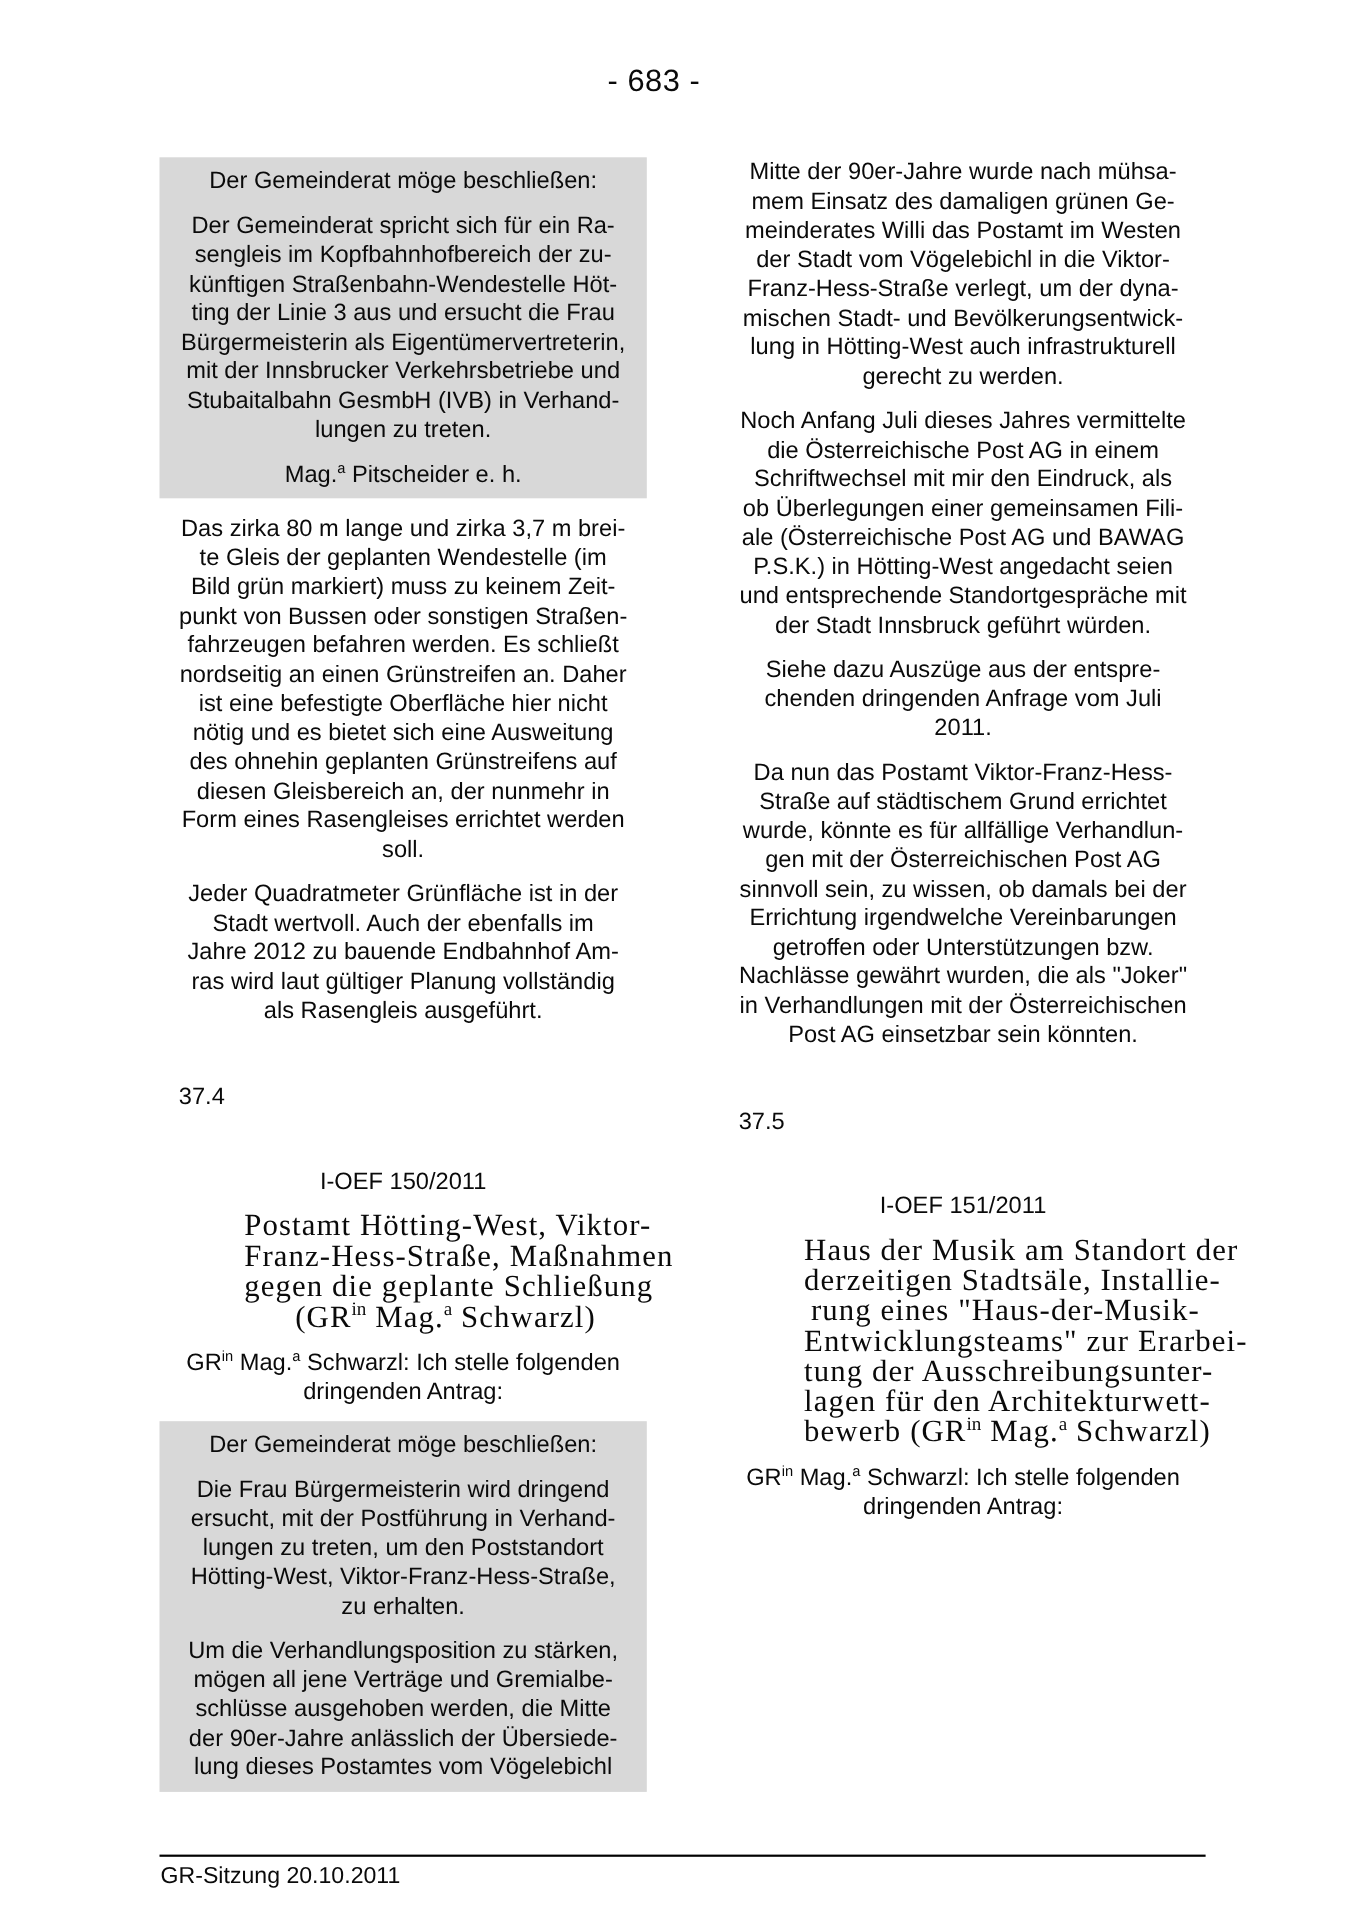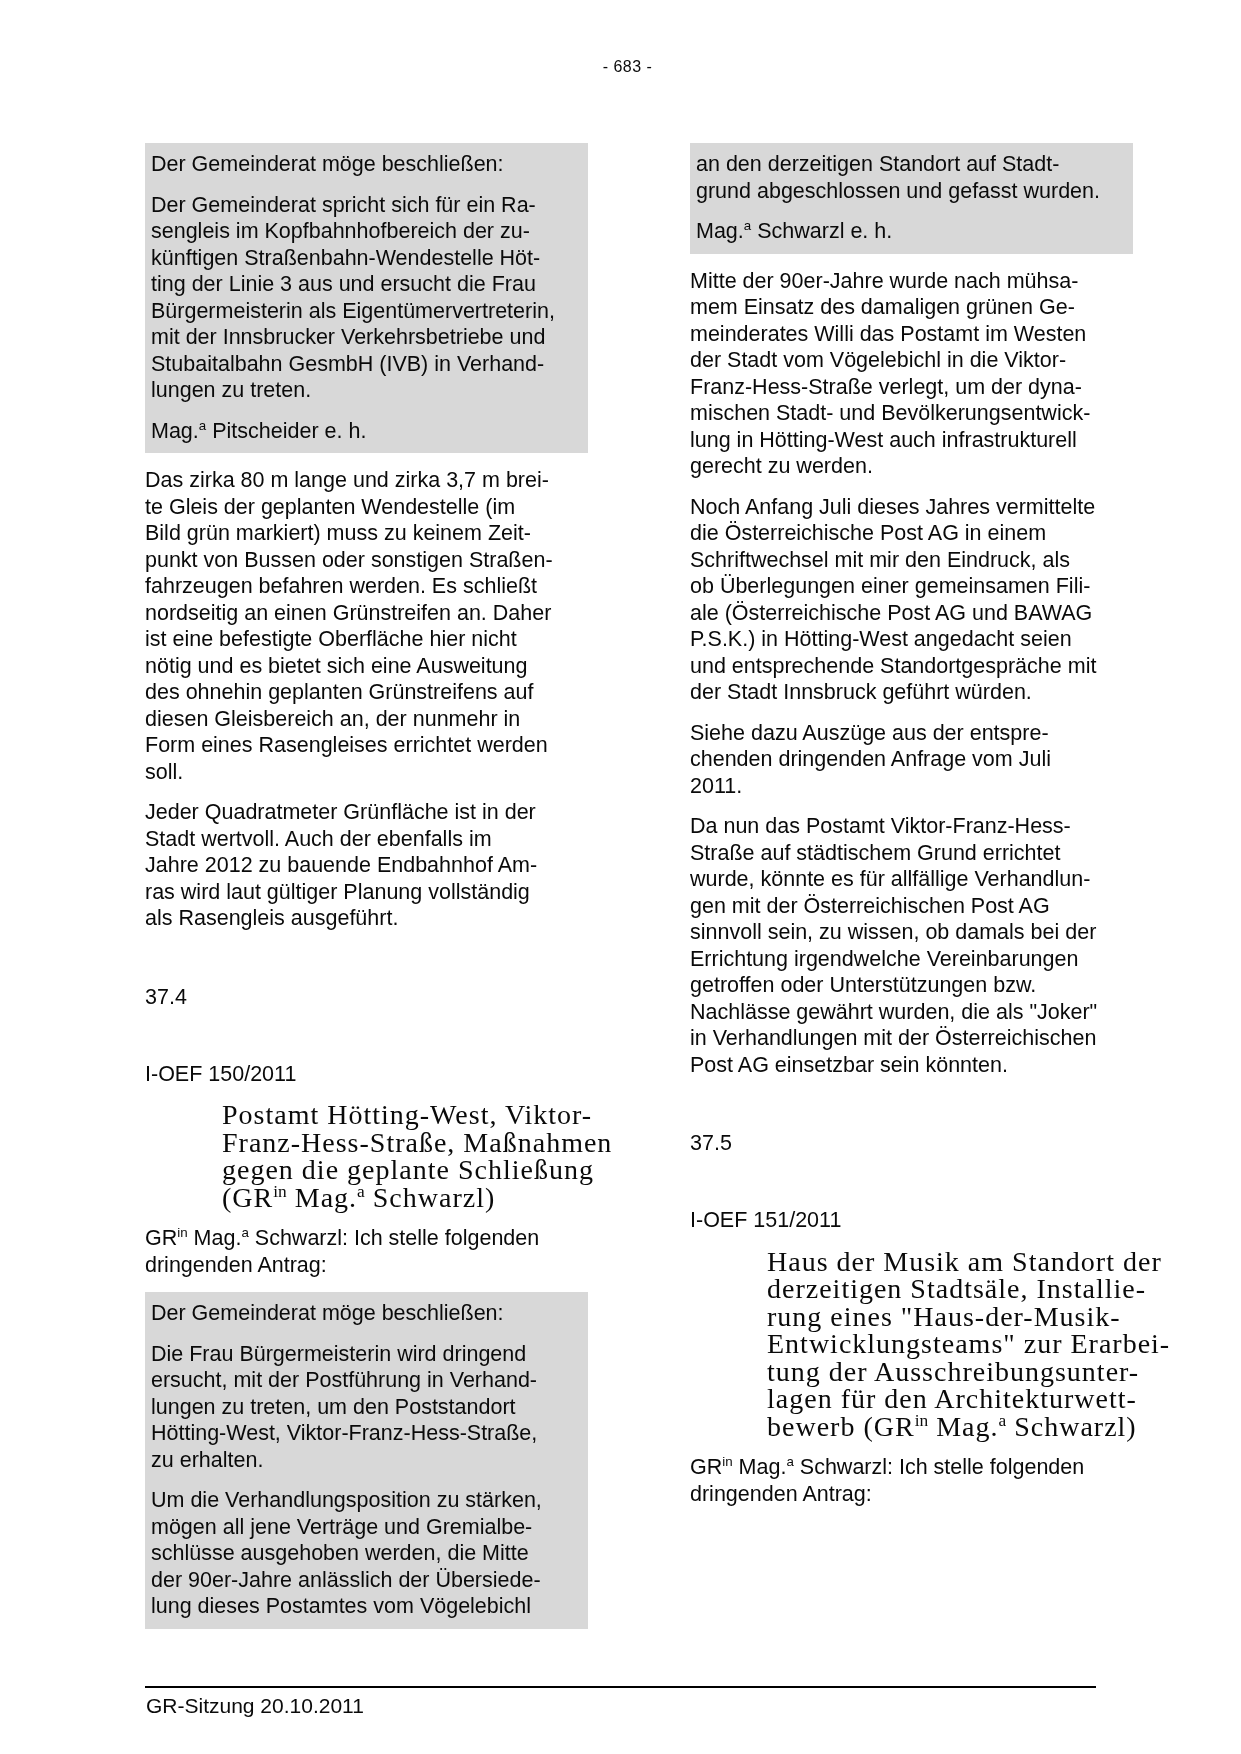--- a/index.html
+++ b/index.html
@@ -11,31 +11,31 @@
     overflow: hidden;
     font-family: "Liberation Sans", "DejaVu Sans", sans-serif;
     color: #0a0a0a;
   }
   .page-number {
     position: absolute;
     top: 58px;
     left: 0;
     width: 1189px;
     text-align: center;
-    font-size: 16px;
+    font-size: 28px;
     letter-spacing: 0.5px;
-    padding-left: 33px;
   }
   .columns {
     position: absolute;
     top: 143px;
     left: 145px;
     width: 952px;
     display: flex;
-    gap: 102px;
+    gap: 66px;
+    text-align: center;
   }
   .col { width: 443px; flex: 0 0 443px; }
   .para {
     white-space: pre;
     font-size: 21.5px;
     line-height: 26.5px;
     margin: 0 0 14px 0;
   }
   .gray-box {
     background: #d8d8d8;
@@ -144,25 +144,20 @@
 mögen all jene Verträge und Gremialbe-
 schlüsse ausgehoben werden, die Mitte
 der 90er-Jahre anlässlich der Übersiede-
 lung dieses Postamtes vom Vögelebichl</div>
       </div>
 
     </div>
 
     <div class="col">
 
-      <div class="gray-box">
-        <div class="para">an den derzeitigen Standort auf Stadt-
-grund abgeschlossen und gefasst wurden.</div>
-        <div class="para">Mag.<sup>a</sup> Schwarzl e. h.</div>
-      </div>
 
       <div class="para">Mitte der 90er-Jahre wurde nach mühsa-
 mem Einsatz des damaligen grünen Ge-
 meinderates Willi das Postamt im Westen
 der Stadt vom Vögelebichl in die Viktor-
 Franz-Hess-Straße verlegt, um der dyna-
 mischen Stadt- und Bevölkerungsentwick-
 lung in Hötting-West auch infrastrukturell
 gerecht zu werden.</div>
       <div class="para">Noch Anfang Juli dieses Jahres vermittelte

